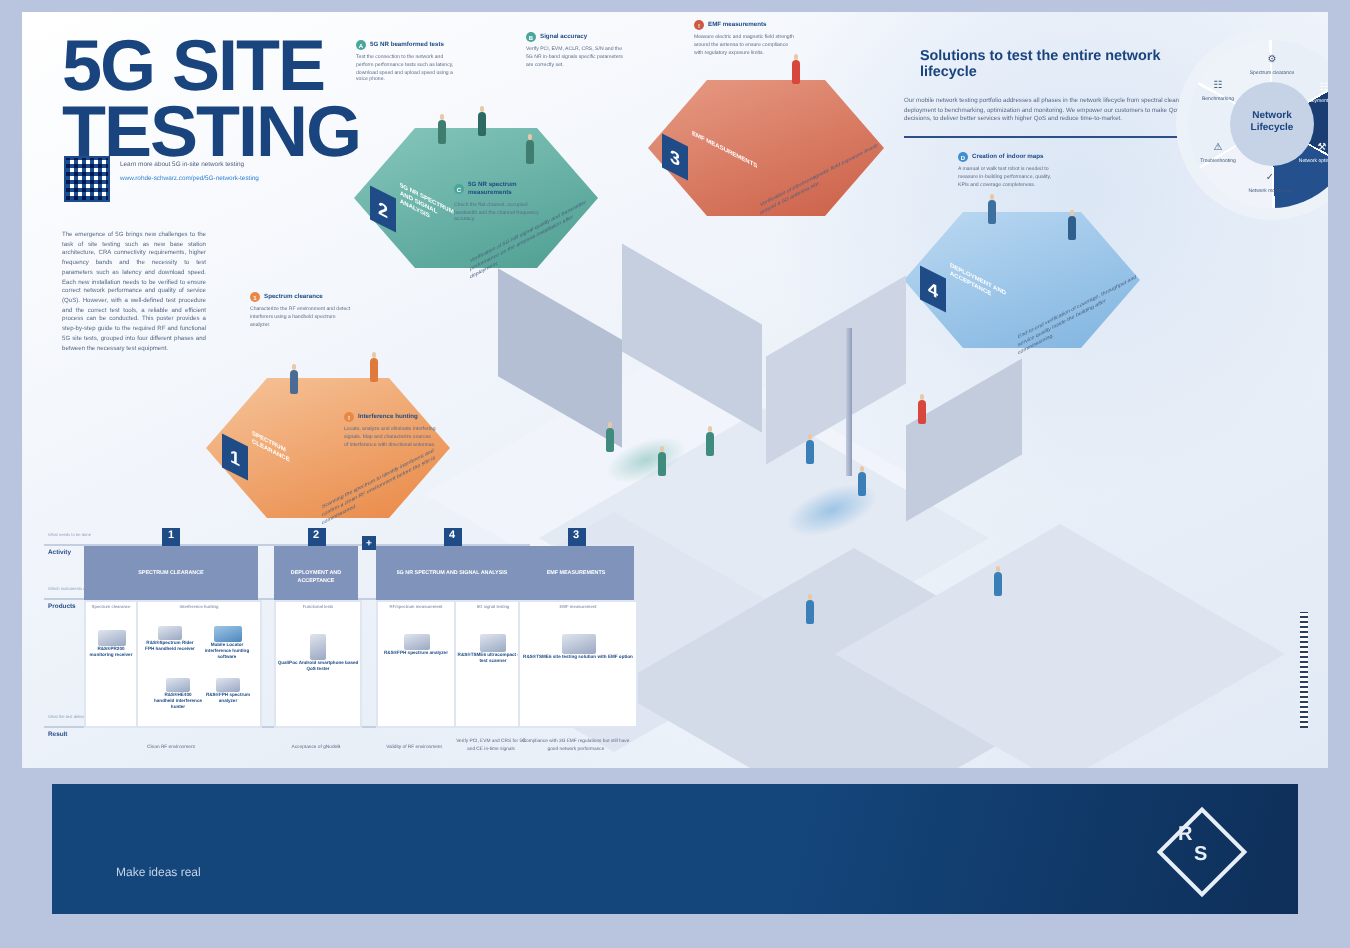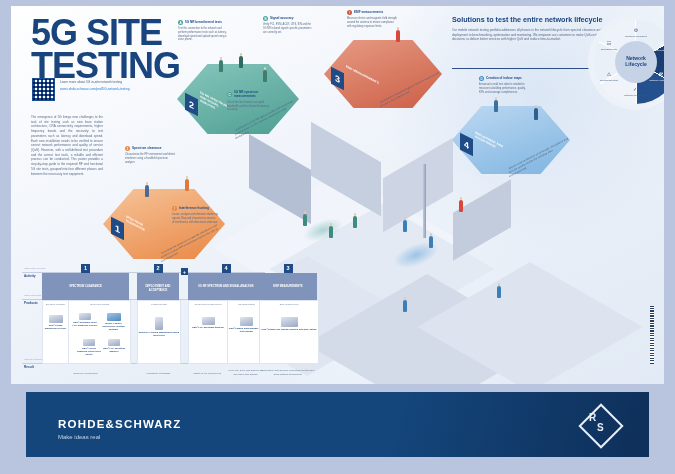--- a/index.html
+++ b/index.html
@@ -31,21 +31,21 @@
   .qrtxt{font-size:3.2px;line-height:1.45;color:#4a5d7a;padding-top:2px;}
   .qrtxt .url{color:#2f7fd1;display:block;margin-top:2px;}
 
   
   .intro{position:absolute;left:20px;top:104px;width:72px;}
   .intro h2{margin:0;font-size:8.2px;line-height:1.18;color:#19447e;font-weight:bold;}
   .intro p{margin:5px 0 0;font-size:3.05px;line-height:1.55;color:#566a85;text-align:justify;}
 
   
   .solbox{position:absolute;left:441px;top:10px;width:152px;}
-  .solbox h3{margin:0;font-size:7.2px;color:#19447e;font-weight:bold;line-height:1.1;}
+  .solbox h3{margin:8px;font-size:7.2px;color:#19447e;font-weight:bold;line-height:1.1;}
   .solbox p{margin:4px 0 0;font-size:3.1px;line-height:1.55;color:#566a85;}
   .solrule{position:absolute;left:441px;top:62px;width:152px;height:1px;background:#2b4f86;}
 
   
   .wheel{position:absolute;left:577px;top:8px;width:96px;height:96px;}
   .wheel .outer{position:absolute;inset:0;border-radius:50%;background:#edf2f9;}
   .wheel .ring{position:absolute;left:6px;top:6px;right:6px;bottom:6px;border-radius:50%;
                background:conic-gradient(
                  #e9eff7 0deg 60deg,
                  #1a3e73 60deg 120deg,
@@ -449,21 +449,20 @@
       </div>
       <div class="resulttxt" style="left:0;top:105px;width:58px;">Compliance with 3G
 EMF regulations but still have good
 network performance</div>
     </div>
 
     <div class="barcode"></div>
   </div>
 
   <div class="footer">
-    <div class="brand">ROHDE&amp;SCHWARZ</div>
     <div class="tag">Make ideas real</div>
     <div class="rslogo">
       <div class="dia"></div>
       <div class="rr">R</div>
       <div class="ss">S</div>
     </div>
   </div>
 
 </div>
 

